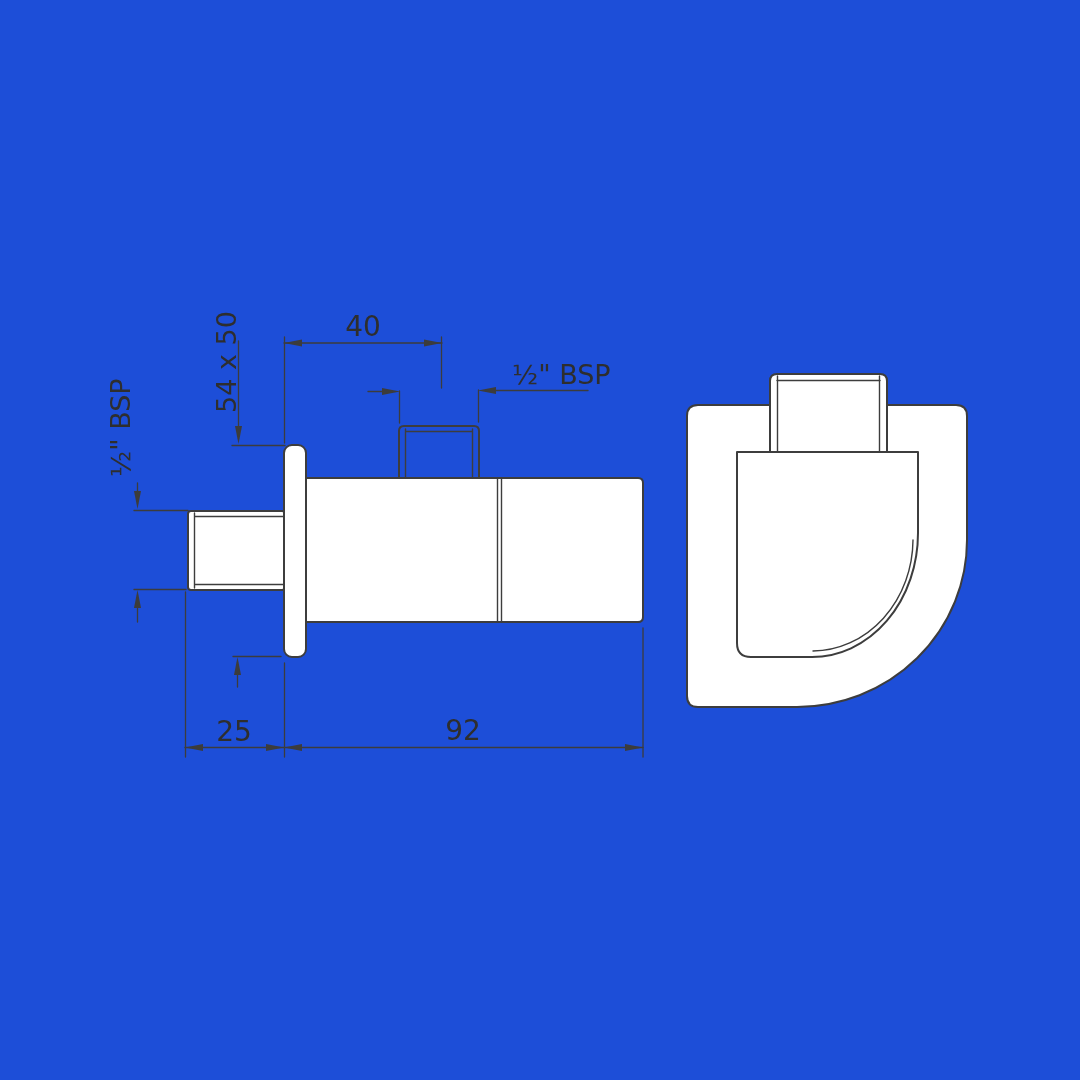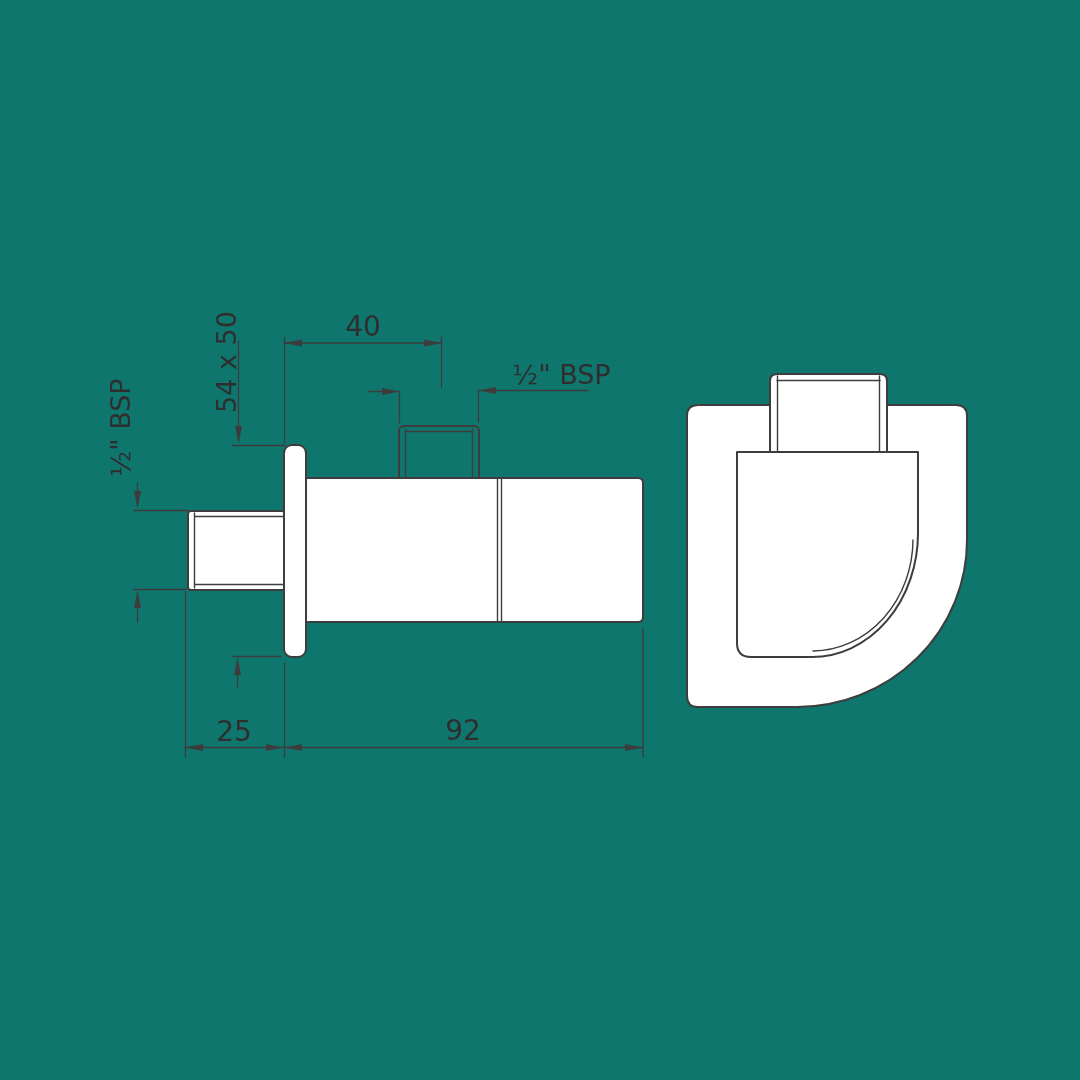--- a/index.html
+++ b/index.html
@@ -1,16 +1,16 @@
 <!DOCTYPE html>
 <html><head>
 <meta charset="utf-8">
 <style>
   html,body{margin:0;padding:0;background:#ffffff;width:1080px;height:1080px;overflow:hidden;}
-  .stage{position:relative;width:1080px;height:1080px;background:#0f766e;}
+  .stage{position:relative;width:1080px;height:1080px;background:#1d4ed8;}
   svg{position:absolute;inset:0;}
   .ln{fill:none;stroke:#3d3d3d;stroke-width:2;stroke-linecap:round;stroke-linejoin:round;}
   .fillw{fill:#ffffff;stroke:#3d3d3d;stroke-width:2;stroke-linejoin:round;}
   .thin{fill:none;stroke:#3d3d3d;stroke-width:1.4;stroke-linecap:round;}
   .dim{fill:none;stroke:#3c3c3c;stroke-width:1.3;stroke-linecap:round;}
   .ah{fill:#3c3c3c;stroke:none;}
   text.lbl{font-family:"DejaVu Sans","Liberation Sans",sans-serif;fill:#2e2e2e;font-size:28px;}
   text.lbl-sm{font-family:"DejaVu Sans","Liberation Sans",sans-serif;fill:#2e2e2e;font-size:27px;}
 </style>
 </head>

